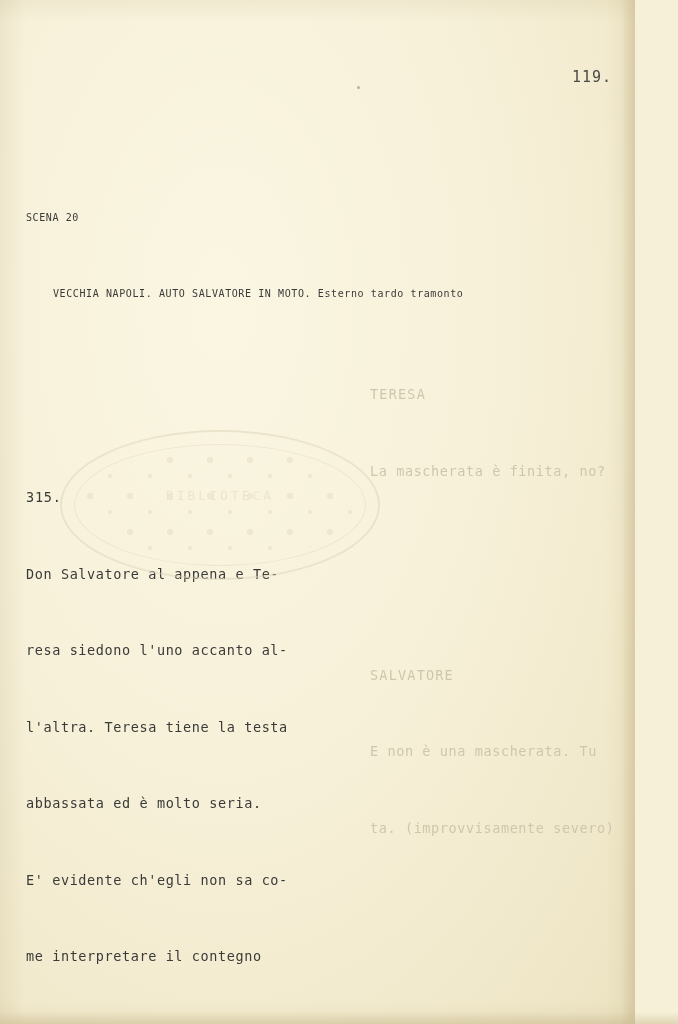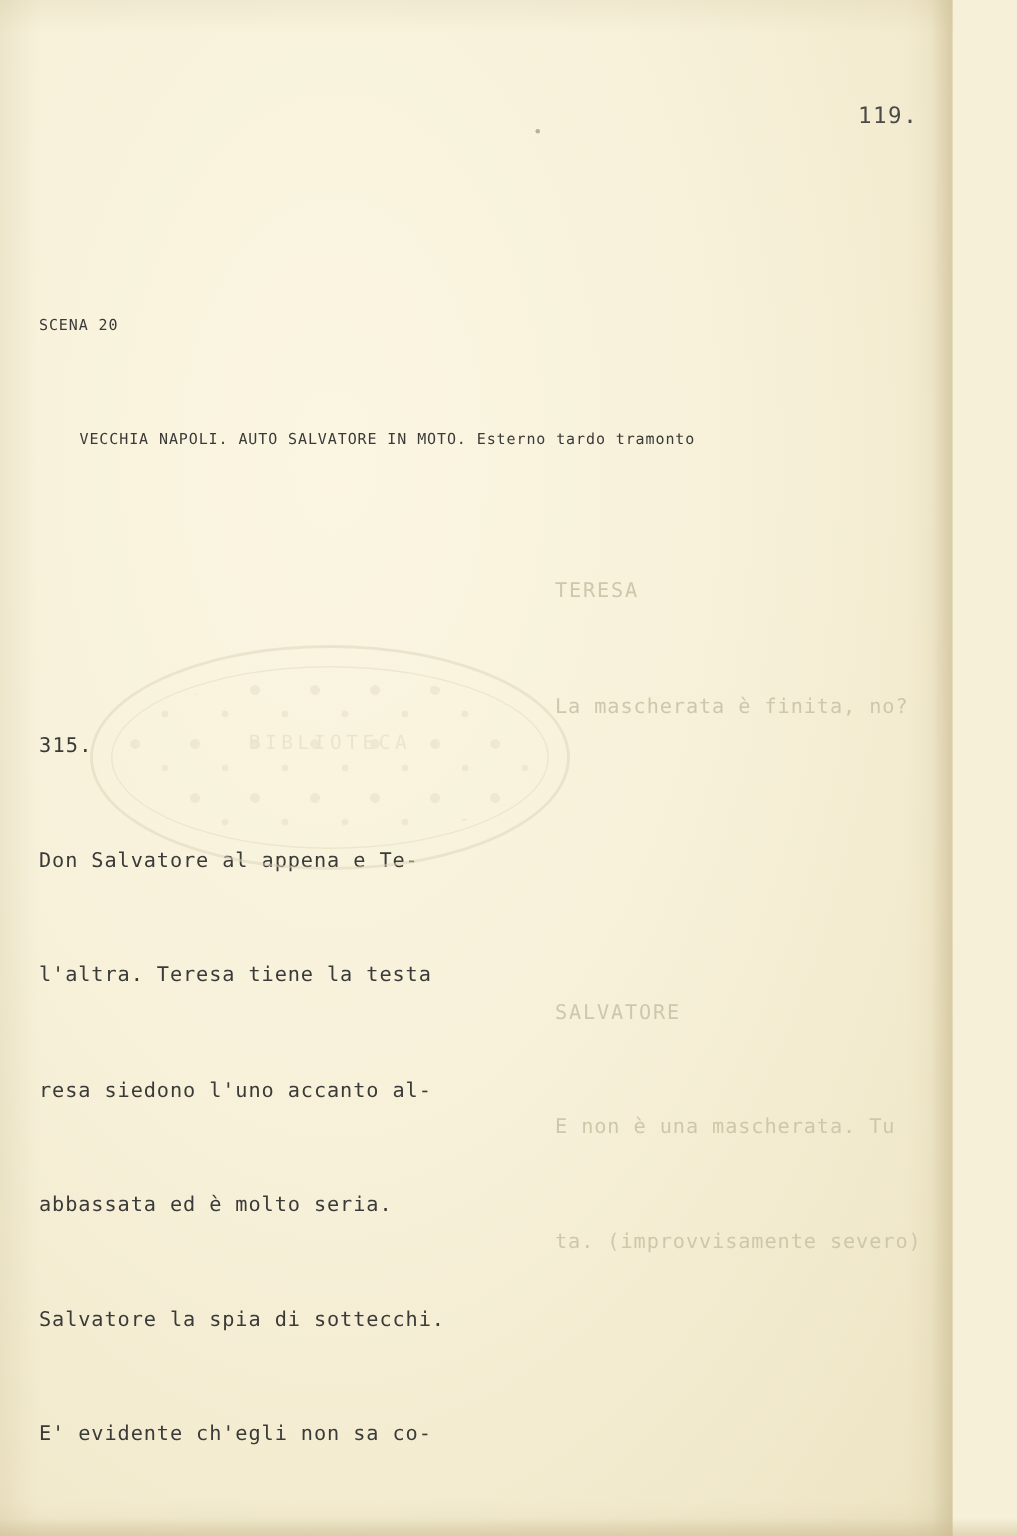--- a/index.html
+++ b/index.html
@@ -179,24 +179,23 @@
 
   <div class="col left-col">
 
     <div class="scene-head ink">SCENA 20</div>
     <div class="scene-head ink" style="width:640px;margin-left:27px;">VECCHIA NAPOLI. AUTO SALVATORE IN MOTO. Esterno tardo tramonto</div>
 
     <div class="gap"></div>
 
     <div class="blk ink num">315.</div>
     <div class="blk ink">Don Salvatore al appena e Te-</div>
+    <div class="blk ink">resa siedono l'uno accanto al-</div>
     <div class="blk ink">l'altra. Teresa tiene la testa</div>
-    <div class="blk ink">resa siedono l'uno accanto al-</div>
     <div class="blk ink">abbassata ed è molto seria.</div>
-    <div class="blk ink">Salvatore la spia di sottecchi.</div>
     <div class="blk ink">E' evidente ch'egli non sa co-</div>
     <div class="blk ink">me interpretare il contegno</div>
     
     
     
     
 
     
     
     

